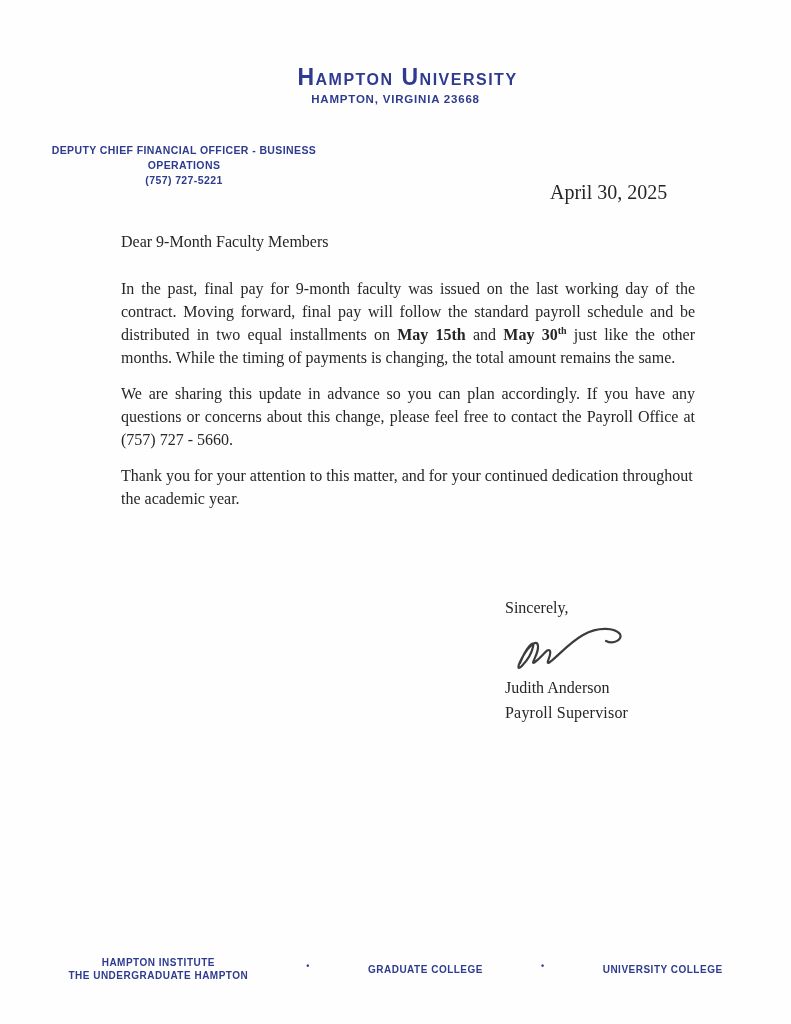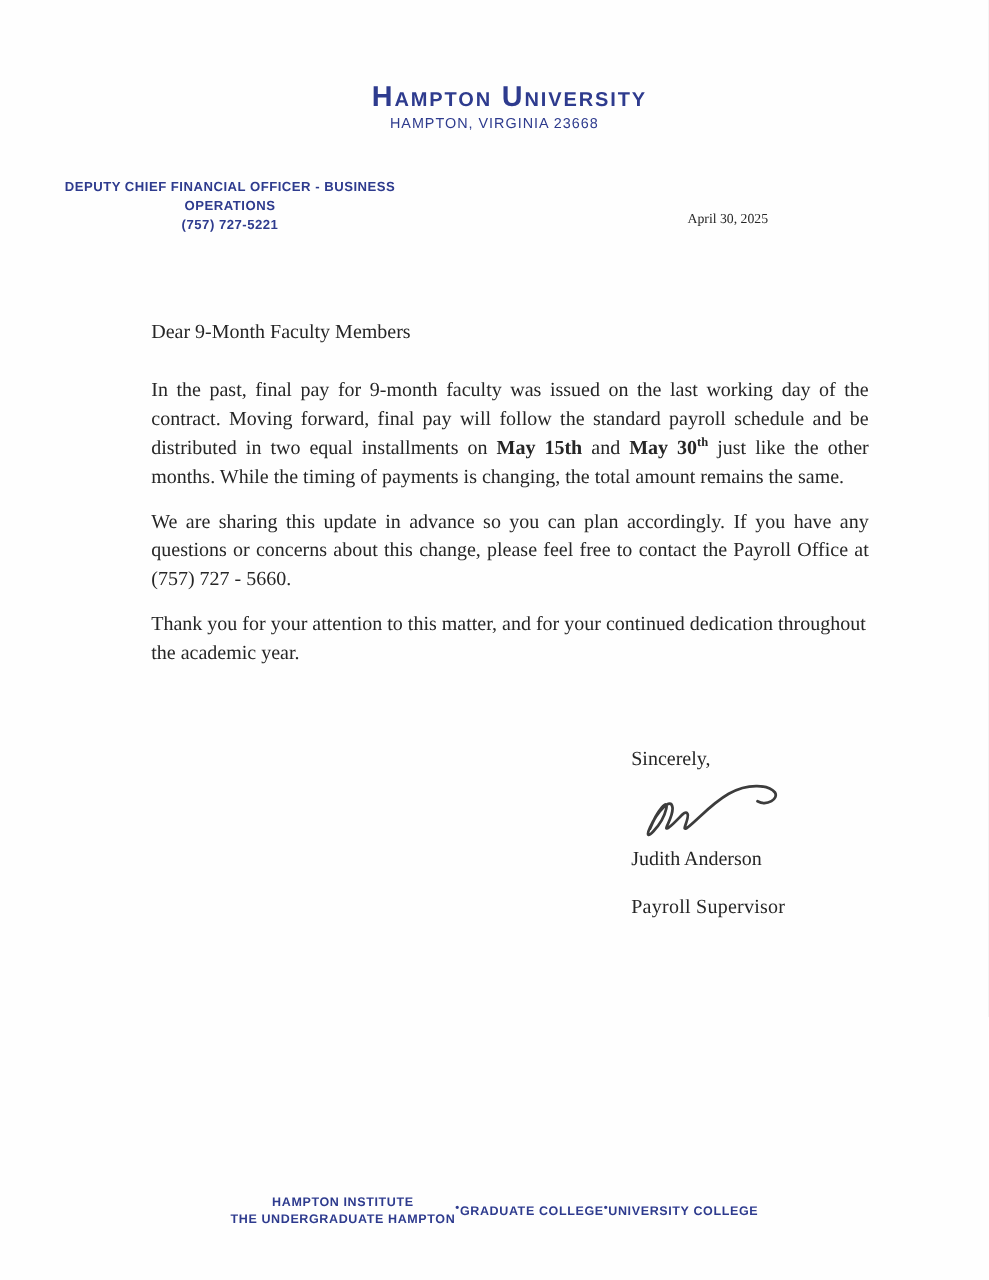--- a/index.html
+++ b/index.html
@@ -22,49 +22,49 @@
   
   .letterhead{position:absolute;top:64px;left:0;right:0;text-align:center;color:var(--navy);}
   .uni-name{
     font-family:"Liberation Sans", sans-serif;
     font-weight:700;font-size:23px;letter-spacing:1.5px;
     font-variant:small-caps;
     padding-left:24px;
   }
   .uni-addr{
     font-family:"Liberation Sans", sans-serif;
-    font-weight:400;font-size:11.5px;letter-spacing:.8px;margin-top:2px;
+    font-weight:700;font-size:11.5px;letter-spacing:.8px;margin-top:2px;
   }
   .office-block{
     position:absolute;top:143px;left:26px;width:316px;
     text-align:center;color:var(--navy);
     font-family:"Liberation Sans", sans-serif;
     font-weight:700;font-size:10.5px;letter-spacing:.4px;line-height:15px;
   }
   
-  .date{position:absolute;top:169px;left:550px;font-size:11px;}
+  .date{position:absolute;top:181px;left:550px;font-size:20px;}
   
   .body{
-    position:absolute;top:254px;left:121px;width:574px;
+    position:absolute;top:230px;left:121px;width:574px;
     font-size:16px;line-height:23px;
   }
   .body p{margin:0 0 13px 0;}
   .body p.justify{text-align:justify;}
   .salutation{margin-bottom:24px !important;}
   .greeting{margin-bottom:12px !important;}
   .body sup{font-size:10px;vertical-align:super;line-height:0;}
   
   .closing{position:absolute;top:596px;left:505px;font-size:16px;line-height:24px;}
   .sig-svg{display:block;margin:2px 0 0 2px;}
   .sig-name{margin-top:2px;}
-  .sig-title{margin-top:14px;letter-spacing:.2px;}
+  .sig-title{margin-top:1px;letter-spacing:.2px;}
   
   .footer{
     position:absolute;top:956px;left:0;right:0;
-    display:flex;justify-content:center;align-items:center;
+    display:flex;justify-content:center;align-items:center;gap:58px;
     color:var(--navy);
     font-family:"Liberation Sans", sans-serif;
     font-weight:700;font-size:10px;letter-spacing:.5px;line-height:13px;
   }
   .college{text-align:center;white-space:nowrap;}
   .dot{font-size:9px;line-height:1;transform:translateY(-3px);}
 </style>
 </head>
 <body>
 

